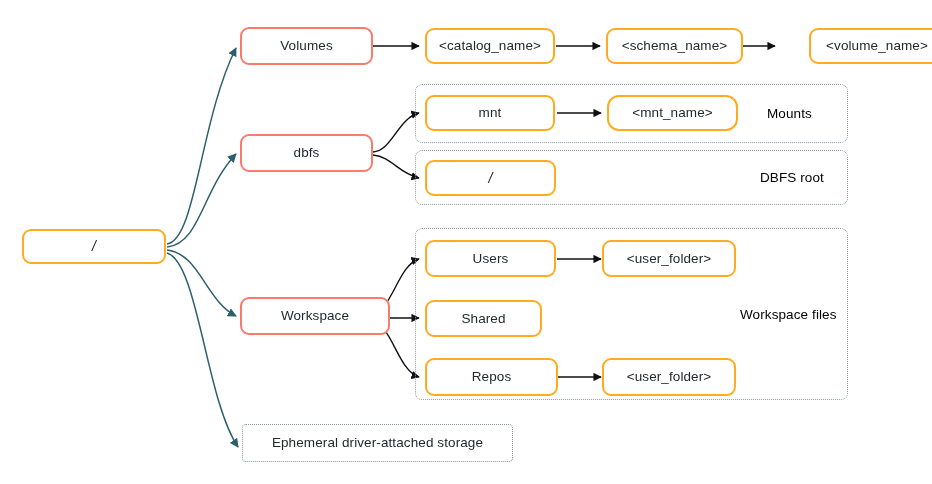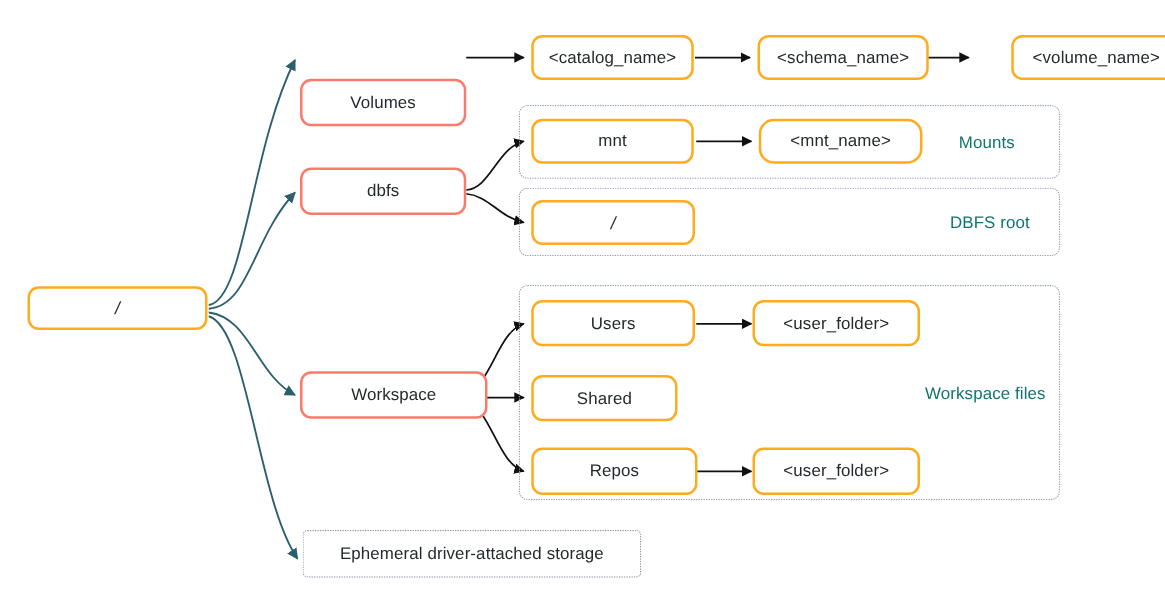--- a/index.html
+++ b/index.html
@@ -57,21 +57,21 @@
     position: absolute;
     box-sizing: border-box;
     border: 1.6px dotted #8f9bb0;
     border-radius: 7px;
     background: transparent;
     z-index: 1;
   }
   .group-label {
     position: absolute;
     font-size: 13.5px;
-    color: #0f766e;
+    color: #000000;
     letter-spacing: 0.1px;
     white-space: nowrap;
     z-index: 2;
   }
   .slash-label {
     font-style: italic;
     font-size: 14px;
   }
 </style>
 </head>
@@ -126,21 +126,21 @@
   <div class="group-box" style="left:415px; top:150px; width:433px; height:55px;"></div>
   <div class="group-label" style="left:760px; top:170px;">DBFS root</div>
 
   <div class="group-box" style="left:415px; top:228px; width:433px; height:172px;"></div>
   <div class="group-label" style="left:740px; top:307px;">Workspace files</div>
 
   <div class="node orange" style="left:22px; top:229px; width:144px; height:35px;">
     <span class="slash-label">/</span>
   </div>
 
-  <div class="node red" style="left:240px; top:27px; width:133px; height:38px;margin-top:36px;">
+  <div class="node red" style="left:240px; top:27px; width:133px; height:38px;">
     <span>Volumes</span>
   </div>
 
   <div class="node red" style="left:240px; top:134px; width:133px; height:38px;">
     <span>dbfs</span>
   </div>
 
   <div class="node red" style="left:240px; top:297px; width:150px; height:38px;">
     <span>Workspace</span>
   </div>

